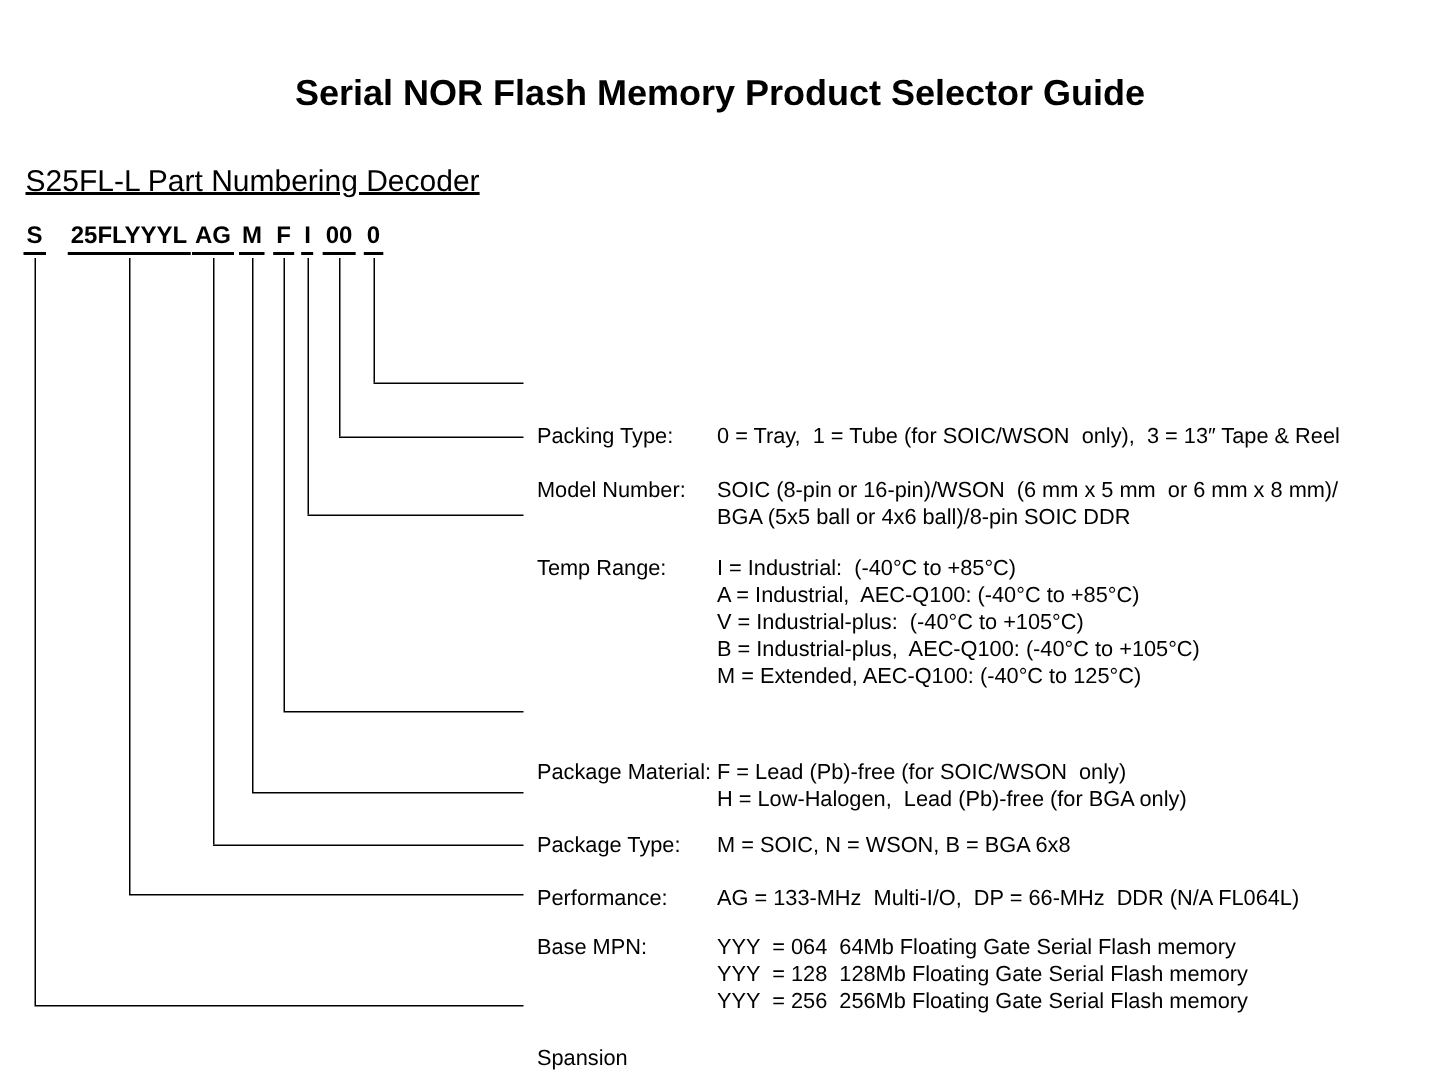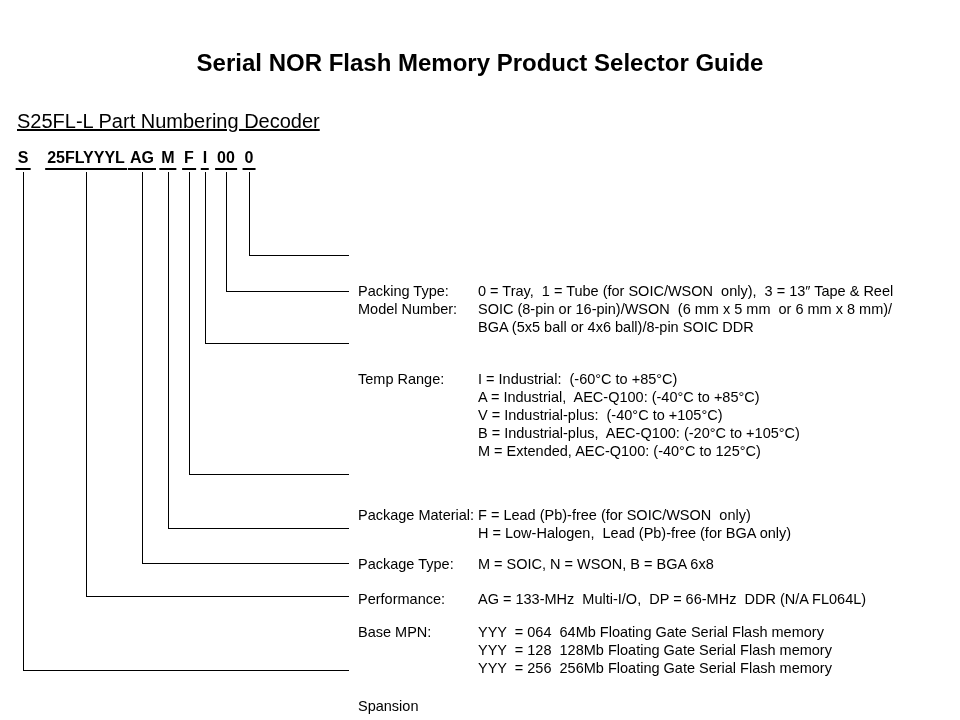--- a/index.html
+++ b/index.html
@@ -101,35 +101,35 @@
   <div class="vline" style="left:23px; top:172px; height:498px"></div>
   <div class="hline" style="left:23px; top:670px; width:326px"></div>
 
   <div class="row" style="top:246px">
     <div class="lbl">Packing Type:</div>
     <div class="vals">
       <div>0 = Tray,  1 = Tube (for SOIC/WSON  only),  3 = 13″ Tape &amp; Reel</div>
     </div>
   </div>
 
-  <div class="row" style="top:264px">
+  <div class="row" style="top:282px">
     <div class="lbl">Model Number:</div>
     <div class="vals">
       <div>SOIC (8-pin or 16-pin)/WSON  (6 mm x 5 mm  or 6 mm x 8 mm)/</div>
       <div>BGA (5x5 ball or 4x6 ball)/8-pin SOIC DDR</div>
     </div>
   </div>
 
   <div class="row" style="top:334px">
     <div class="lbl">Temp Range:</div>
     <div class="vals">
-      <div>I = Industrial:  (-60°C to +85°C)</div>
+      <div>I = Industrial:  (-40°C to +85°C)</div>
       <div>A = Industrial,  AEC-Q100: (-40°C to +85°C)</div>
       <div>V = Industrial-plus:  (-40°C to +105°C)</div>
-      <div>B = Industrial-plus,  AEC-Q100: (-20°C to +105°C)</div>
+      <div>B = Industrial-plus,  AEC-Q100: (-40°C to +105°C)</div>
       <div>M = Extended, AEC-Q100: (-40°C to 125°C)</div>
     </div>
   </div>
 
   <div class="row" style="top:470px">
     <div class="lbl">Package Material:</div>
     <div class="vals">
       <div>F = Lead (Pb)-free (for SOIC/WSON  only)</div>
       <div>H = Low-Halogen,  Lead (Pb)-free (for BGA only)</div>
     </div>

